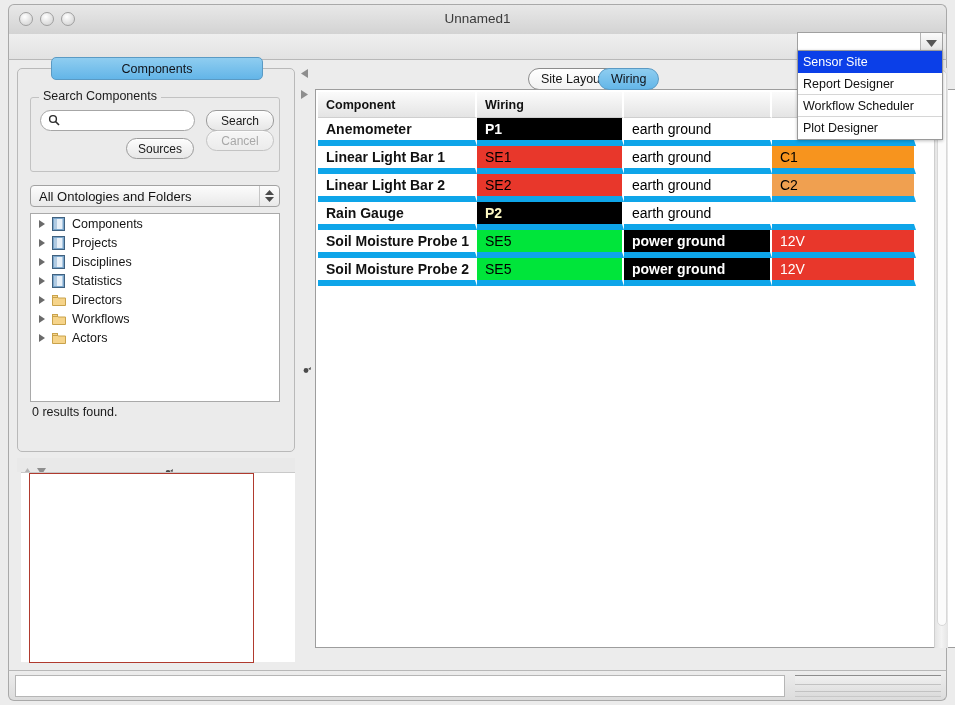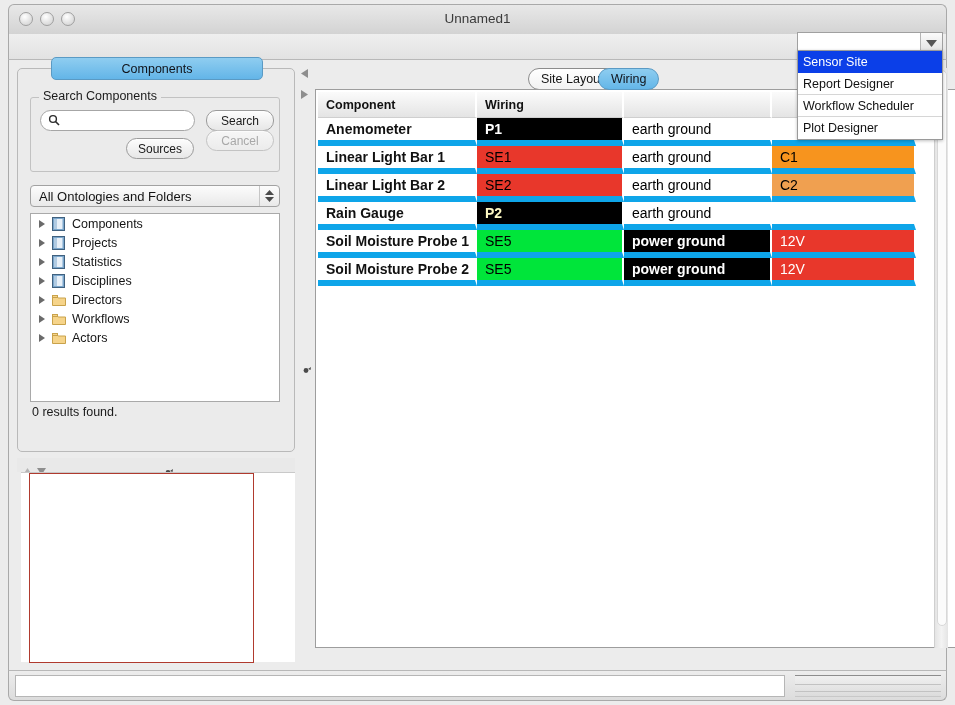--- a/index.html
+++ b/index.html
@@ -366,36 +366,36 @@
                 <polygon points="0,0 6,4 0,8" fill="#6a6a6a"></polygon>
               </svg>
             </span>
           <span class="tree-icon">
               <svg width="13" height="14" viewBox="0 0 13 14">
                 <rect x="0.5" y="0.5" width="12" height="13" fill="#7aa6cc" stroke="#40617f"></rect>
                 <rect x="2.5" y="2" width="8" height="10" fill="#e8f0f8"></rect>
                 <line x1="4" y1="2" x2="4" y2="12" stroke="#7aa6cc"></line>
               </svg>
             </span>
-          <span>Statistics</span>
+          <span>Disciplines</span>
         </div>
         <div class="tree-row">
           <span class="disclosure">
               <svg width="6" height="8" viewBox="0 0 6 8">
                 <polygon points="0,0 6,4 0,8" fill="#6a6a6a"></polygon>
               </svg>
             </span>
           <span class="tree-icon">
               <svg width="13" height="14" viewBox="0 0 13 14">
                 <rect x="0.5" y="0.5" width="12" height="13" fill="#7aa6cc" stroke="#40617f"></rect>
                 <rect x="2.5" y="2" width="8" height="10" fill="#e8f0f8"></rect>
                 <line x1="4" y1="2" x2="4" y2="12" stroke="#7aa6cc"></line>
               </svg>
             </span>
-          <span>Disciplines</span>
+          <span>Statistics</span>
         </div>
         <div class="tree-row">
           <span class="disclosure">
               <svg width="6" height="8" viewBox="0 0 6 8">
                 <polygon points="0,0 6,4 0,8" fill="#6a6a6a"></polygon>
               </svg>
             </span>
           <span class="tree-icon">
               <svg width="14" height="12" viewBox="0 0 14 12">
                 <path d="M0.5,2.5 L5,2.5 L6.2,4 L13.5,4 L13.5,11.5 L0.5,11.5 Z" fill="#f6d48a" stroke="#c9a24a"></path>

